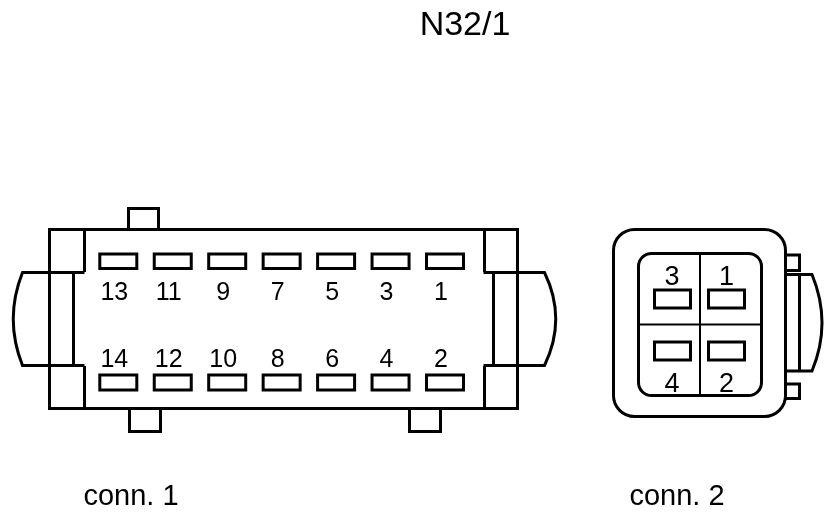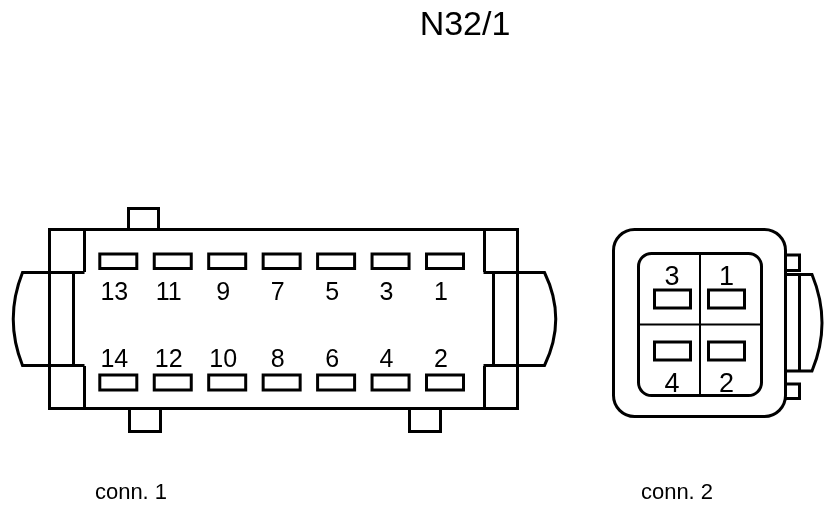--- a/index.html
+++ b/index.html
@@ -19,21 +19,21 @@
     text-align: center;
     font-size: 34px;
     color: #000000;
     padding-left: 48px;
   }
   .caption {
     position: absolute;
     top: 479px;
     width: 200px;
     text-align: center;
-    font-size: 22px;
+    font-size: 29px;
     color: #000000;
   }
   .caption.c1 { left: 31px; }
   .caption.c2 { left: 577px; }
   svg { position: absolute; left: 0; top: 0; }
   .outline { fill: none; stroke: #000000; stroke-width: 3; stroke-linejoin: miter; stroke-linecap: butt; }
   .thin    { fill: none; stroke: #000000; stroke-width: 2; }
   .pin     { fill: #ffffff; stroke: #000000; stroke-width: 3; }
   text.pin-label { font-family: "Liberation Sans", sans-serif; fill: #000000; }
 </style>

